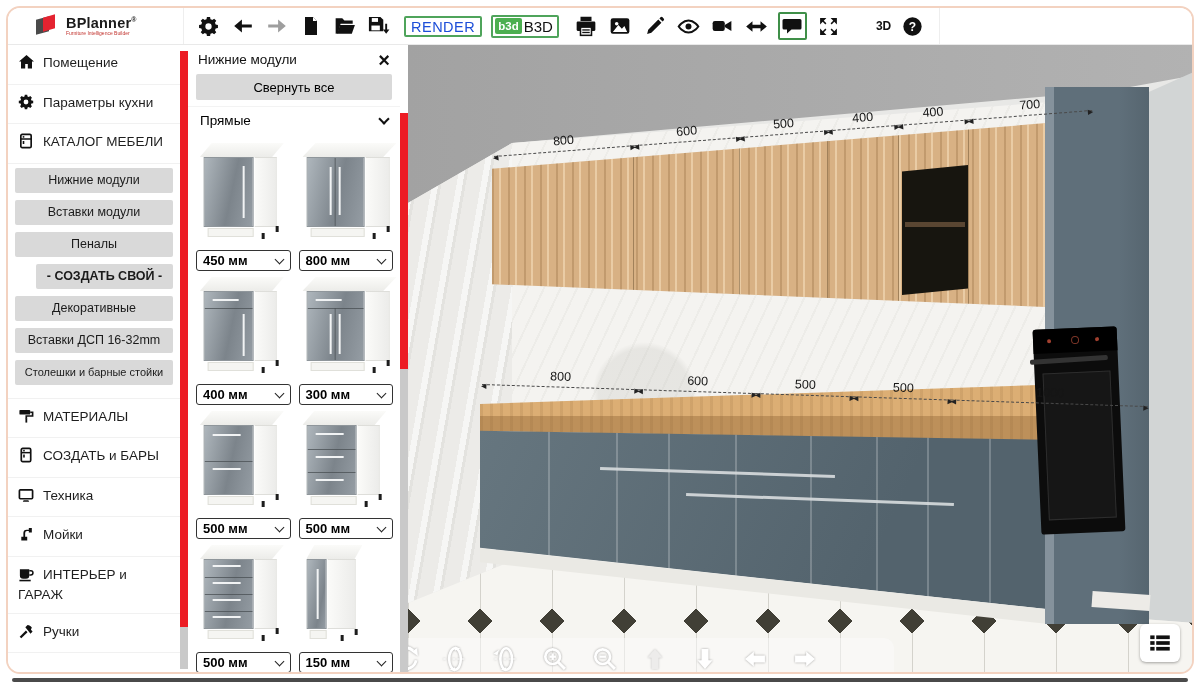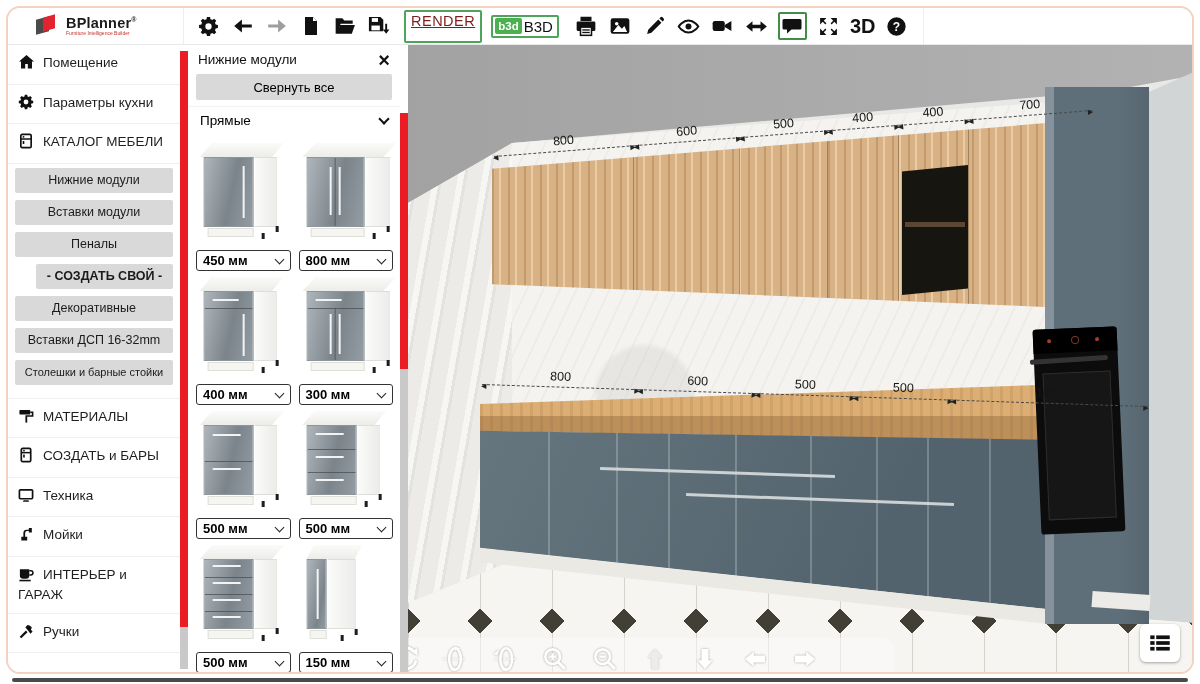--- a/index.html
+++ b/index.html
@@ -16,28 +16,28 @@
   .lmark{width:26px;height:26px;position:relative;margin-right:6px;flex:none;}
   .lm-a{position:absolute;left:2px;top:5px;width:13px;height:15px;background:#4a4a4a;transform:skewY(-16deg);}
   .lm-b{position:absolute;left:9px;top:3px;width:12px;height:14px;background:#e42330;transform:skewY(-16deg);}
   .ltext{line-height:1;}
   .lname{font-size:14.5px;font-weight:bold;color:#1b1b1b;letter-spacing:.2px;}
   .lreg{font-size:7px;vertical-align:super;}
   .ltag{font-size:5px;color:#c2332e;margin-top:1px;}
   .ticons{display:flex;align-items:center;gap:9px;padding-left:12px;height:100%;border-right:1px solid #eee;padding-right:14px;}
   .tbtn{width:25px;height:26px;display:flex;align-items:center;justify-content:center;cursor:pointer;flex:none;}
   .tbtn svg{display:block;}
-  .render-btn{border:2px solid #4fa45b;border-radius:2px;background:#fff;color:#7f1d1d;
-    font-size:14.5px;padding:1px 5px 12px;letter-spacing:.5px;cursor:pointer;margin-left:4px;text-decoration:underline;}
+  .render-btn{border:2px solid #4fa45b;border-radius:2px;background:#fff;color:#1d4ed8;
+    font-size:14.5px;padding:1px 5px 0;letter-spacing:.5px;cursor:pointer;margin-left:4px;}
   .b3d-btn{border:2px solid #4fa45b;border-radius:2px;background:#fff;display:flex;align-items:center;
     padding:1px 4px 1px 2px;cursor:pointer;margin-right:6px;}
   .b3d-badge{background:#4caf50;color:#fff;font-size:11.5px;font-weight:bold;padding:2px 3px;border-radius:2px;margin-right:2px;}
   .b3d-text{font-size:15px;color:#111;}
   .chat-wrap{border:2px solid #3f8f48;border-radius:2px;width:29px;height:28px;display:flex;align-items:center;justify-content:center;cursor:pointer;}
-  .threed-label{font-size:20px;font-weight:bold;color:#111;cursor:pointer;}
+  .threed-label{font-size:12px;font-weight:bold;color:#111;cursor:pointer;margin-left:26px;}
 
   
   .sidebar{position:absolute;left:0;top:37px;width:172px;bottom:0;background:#fff;overflow:hidden;font-size:13.5px;color:#1e1e1e;}
   .srow{padding:9px 6px 9px 10px;border-bottom:1px solid #f1f1f1;cursor:pointer;line-height:1.3;}
   .srow .ico{display:inline-block;width:19px;vertical-align:-3px;margin-right:6px;}
   .srow.b{font-weight:normal;}
   .cat-buttons{padding:4px 0 6px;border-bottom:1px solid #f1f1f1;}
   .cbtn{margin:0 7px 7px;height:25px;background:#d9d9d9;border-radius:2px;display:flex;align-items:center;justify-content:center;
     font-size:12.5px;color:#1b1b1b;cursor:pointer;}
   .cbtn.bold{font-weight:bold;margin-left:28px;}

